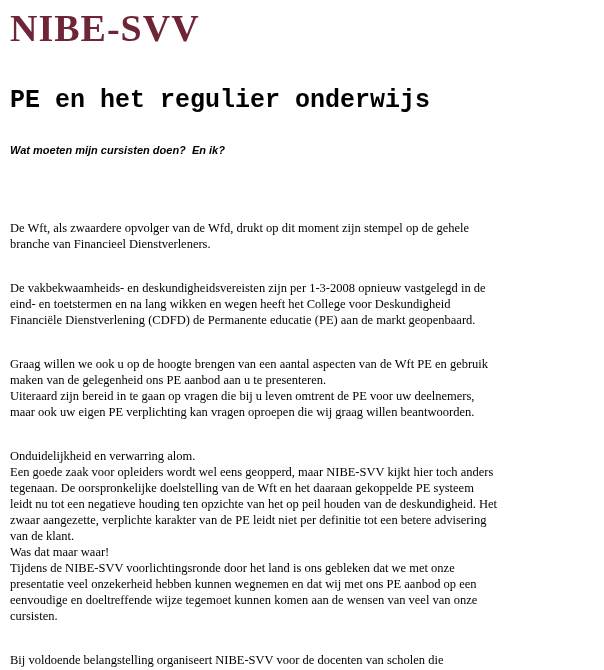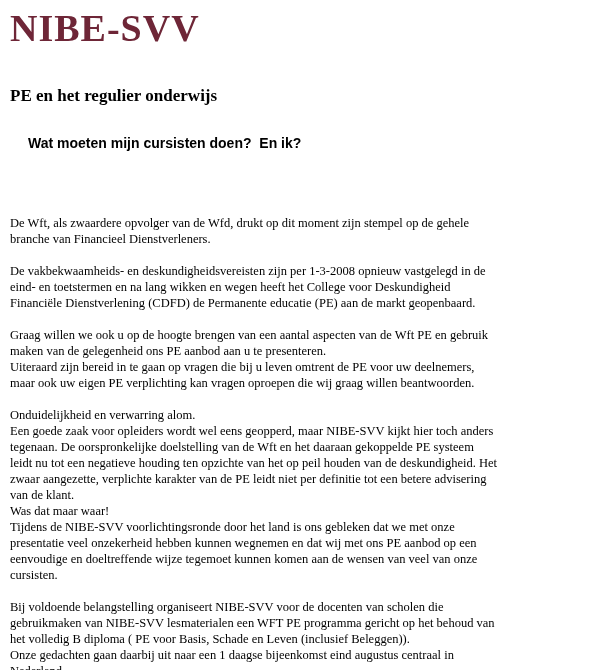--- a/index.html
+++ b/index.html
@@ -19,41 +19,42 @@
   .logo {
     font-family: "Liberation Serif", serif;
     font-weight: bold;
     font-size: 38px;
     line-height: 40px;
     color: var(--logo, #6e2637);
     letter-spacing: 1px;
     margin: 0;
   }
   .page-title {
-    font-family: Liberation Serif, serif;
+    font-family: Liberation Mono, monospace;
     font-weight: bold;
-    font-size: 17px;
+    font-size: 25px;
     color: var(--text, #000000);
     margin: 38px 0 0 0;
     white-space: pre-wrap;
   }
   .page-subtitle {
     font-family: "Liberation Sans", sans-serif;
     font-weight: bold;
-    font-size: 14px;
+    font-size: 11px;
     color: var(--text, #000000);
-    margin: 29px 0 64px 18px;
+    margin: 29px 0 64px 0;
     white-space: pre-wrap;
+    font-style: italic;
   }
   .body-text p {
     font-family: "Liberation Serif", serif;
     font-size: 12.5px;
     line-height: 16px;
     color: var(--text, #000000);
-    margin: 16px 0;
+    margin: 28px 0;
     white-space: pre-line;
   }
 </style>
 </head>
 <body>
 
 <div class="page">
 
   <div class="logo">NIBE-SVV</div>
 

